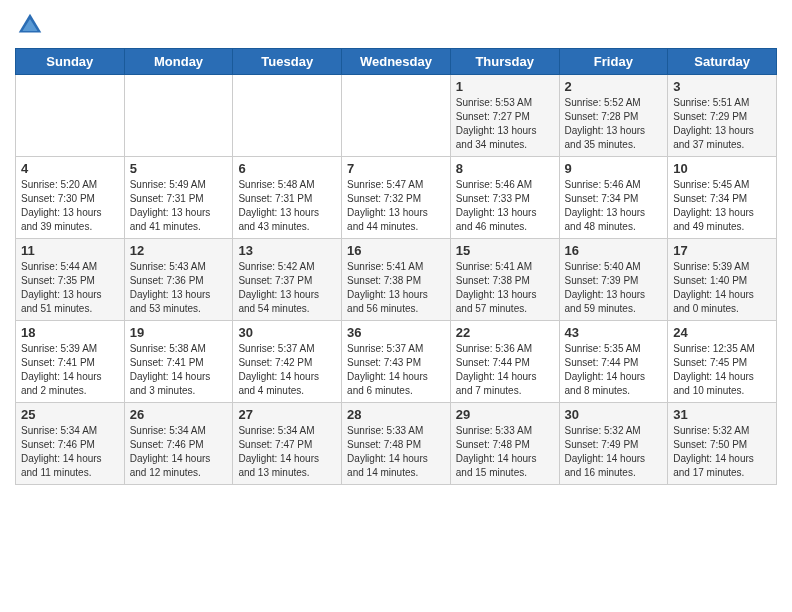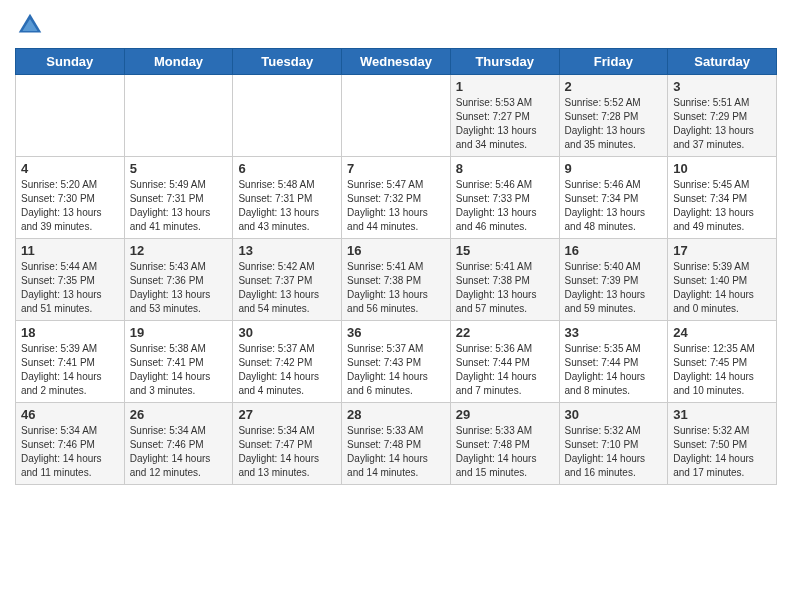--- a/index.html
+++ b/index.html
@@ -294,37 +294,37 @@
 and 6 minutes.</div>
           </td>
           <td>
             <span class="day-number">22</span>
             <div class="day-info">Sunrise: 5:36 AM
 Sunset: 7:44 PM
 Daylight: 14 hours
 and 7 minutes.</div>
           </td>
           <td>
-            <span class="day-number">33</span>
+            <span class="day-number">43</span>
             <div class="day-info">Sunrise: 5:35 AM
 Sunset: 7:44 PM
 Daylight: 14 hours
 and 8 minutes.</div>
           </td>
           <td>
             <span class="day-number">24</span>
             <div class="day-info">Sunrise: 12:35 AM
 Sunset: 7:45 PM
 Daylight: 14 hours
 and 10 minutes.</div>
           </td>
         </tr>
         <tr>
           <td>
-            <span class="day-number">46</span>
+            <span class="day-number">25</span>
             <div class="day-info">Sunrise: 5:34 AM
 Sunset: 7:46 PM
 Daylight: 14 hours
 and 11 minutes.</div>
           </td>
           <td>
             <span class="day-number">26</span>
             <div class="day-info">Sunrise: 5:34 AM
 Sunset: 7:46 PM
 Daylight: 14 hours
@@ -347,21 +347,21 @@
           <td>
             <span class="day-number">29</span>
             <div class="day-info">Sunrise: 5:33 AM
 Sunset: 7:48 PM
 Daylight: 14 hours
 and 15 minutes.</div>
           </td>
           <td>
             <span class="day-number">30</span>
             <div class="day-info">Sunrise: 5:32 AM
-Sunset: 7:10 PM
+Sunset: 7:49 PM
 Daylight: 14 hours
 and 16 minutes.</div>
           </td>
           <td>
             <span class="day-number">31</span>
             <div class="day-info">Sunrise: 5:32 AM
 Sunset: 7:50 PM
 Daylight: 14 hours
 and 17 minutes.</div>
           </td>

